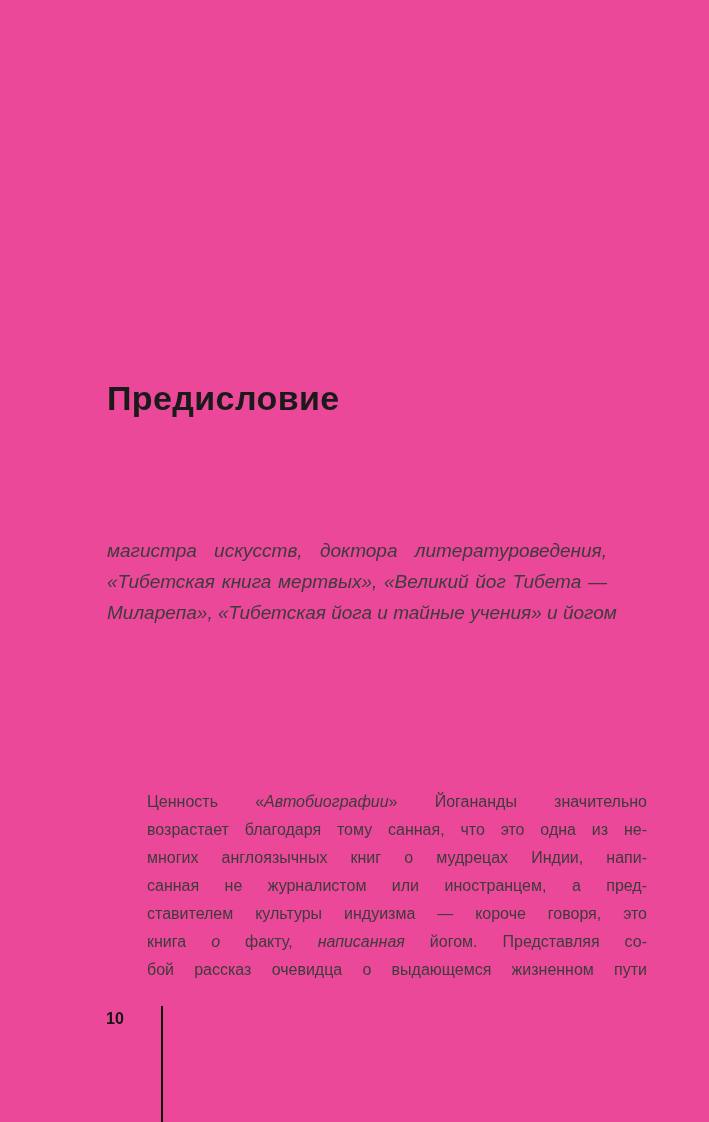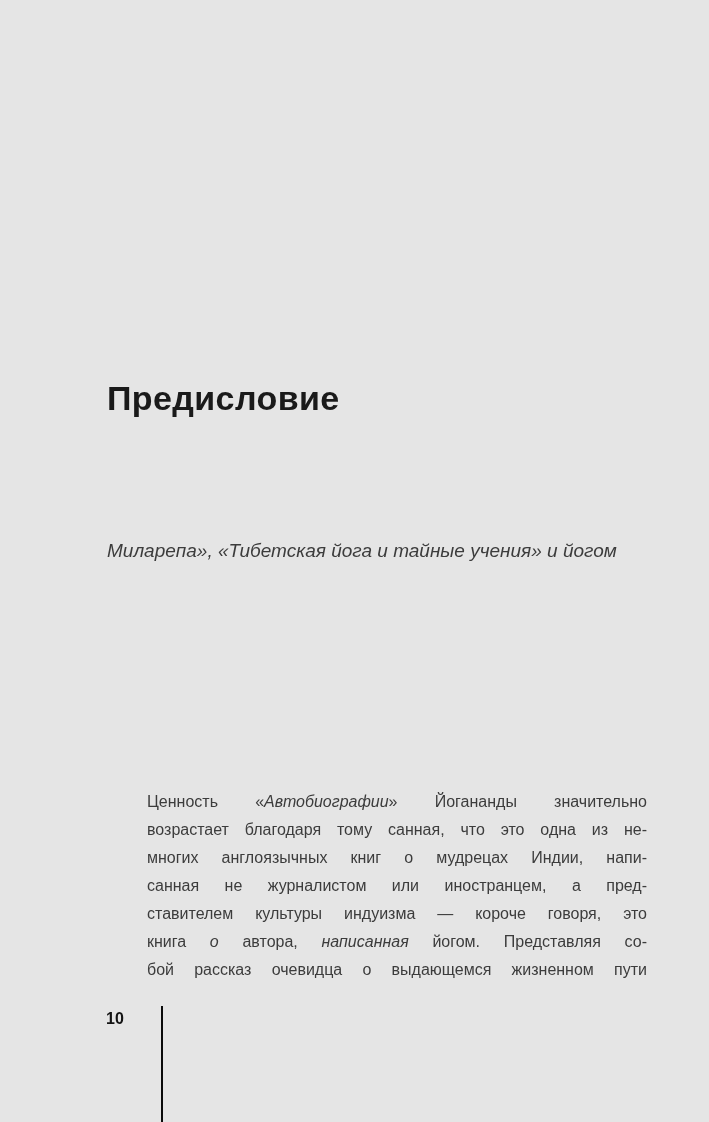--- a/index.html
+++ b/index.html
@@ -4,21 +4,21 @@
 <style>
   html, body {
     margin: 0;
     padding: 0;
     background: #ffffff;
   }
   .page {
     position: relative;
     width: 709px;
     height: 1122px;
-    background: #e5e5e5;
+    background: #ec4899;
     font-family: "Liberation Sans", "DejaVu Sans", sans-serif;
     overflow: hidden;
   }
   .chapter-title {
     position: absolute;
     left: 107px;
     top: 376px;
     font-size: 34px;
     line-height: 45px;
     font-weight: 700;
@@ -79,30 +79,32 @@
 </head>
 <body>
 
 <div class="page">
 
   <div class="chapter-title">
     <div>Предисловие</div>
   </div>
 
   <div class="credentials">
+      <div class="line"><span>магистра искусств, доктора литературоведения,</span></div>
+      <div class="line"><span>«Тибетская книга мертвых», «Великий йог Тибета —</span></div>
       <div class="line"><span>Миларепа», «Тибетская йога и тайные учения» и йогом</span></div>
     </div>
 
   <div class="body-paragraph">
       <div class="line"><span>Ценность «</span><span class="it">Автобиографии</span><span>» Йогананды значительно</span></div>
       <div class="line"><span>возрастает благодаря тому санная, что это одна из не-</span></div>
       <div class="line"><span>многих англоязычных книг о мудрецах Индии, напи-</span></div>
       <div class="line"><span>санная не журналистом или иностранцем, а пред-</span></div>
       <div class="line"><span>ставителем культуры индуизма — короче говоря, это</span></div>
-      <div class="line"><span>книга </span><span class="it">о</span><span> автора, </span><span class="it">написанная</span><span> йогом. Представляя со-</span></div>
+      <div class="line"><span>книга </span><span class="it">о</span><span> факту, </span><span class="it">написанная</span><span> йогом. Представляя со-</span></div>
       <div class="line"><span>бой рассказ очевидца о выдающемся жизненном пути</span></div>
     </div>
 
   <div class="page-number">10</div>
 
   <div class="vertical-rule"></div>
 
 </div>
 
 </body></html>

